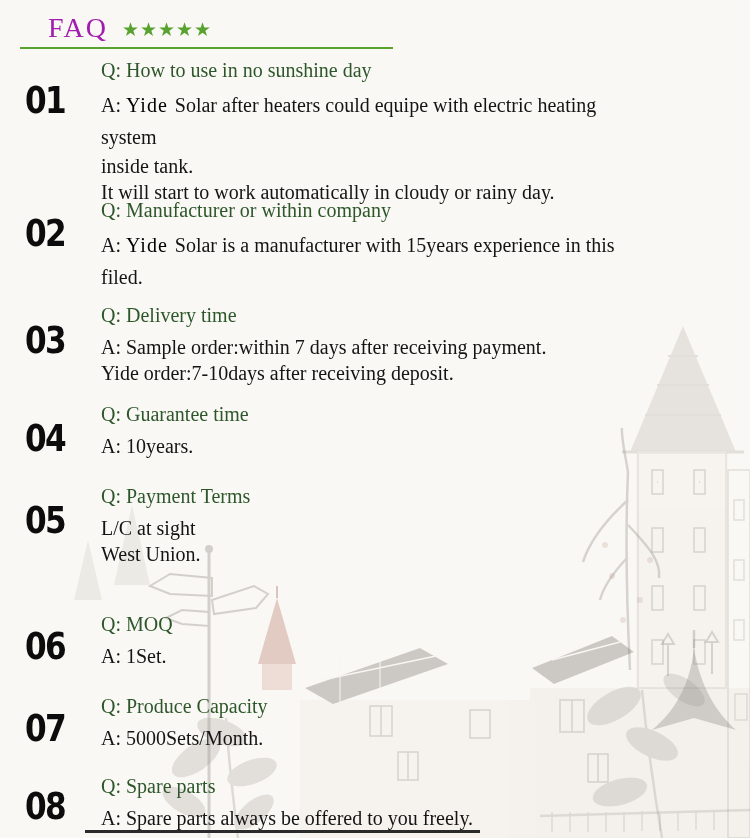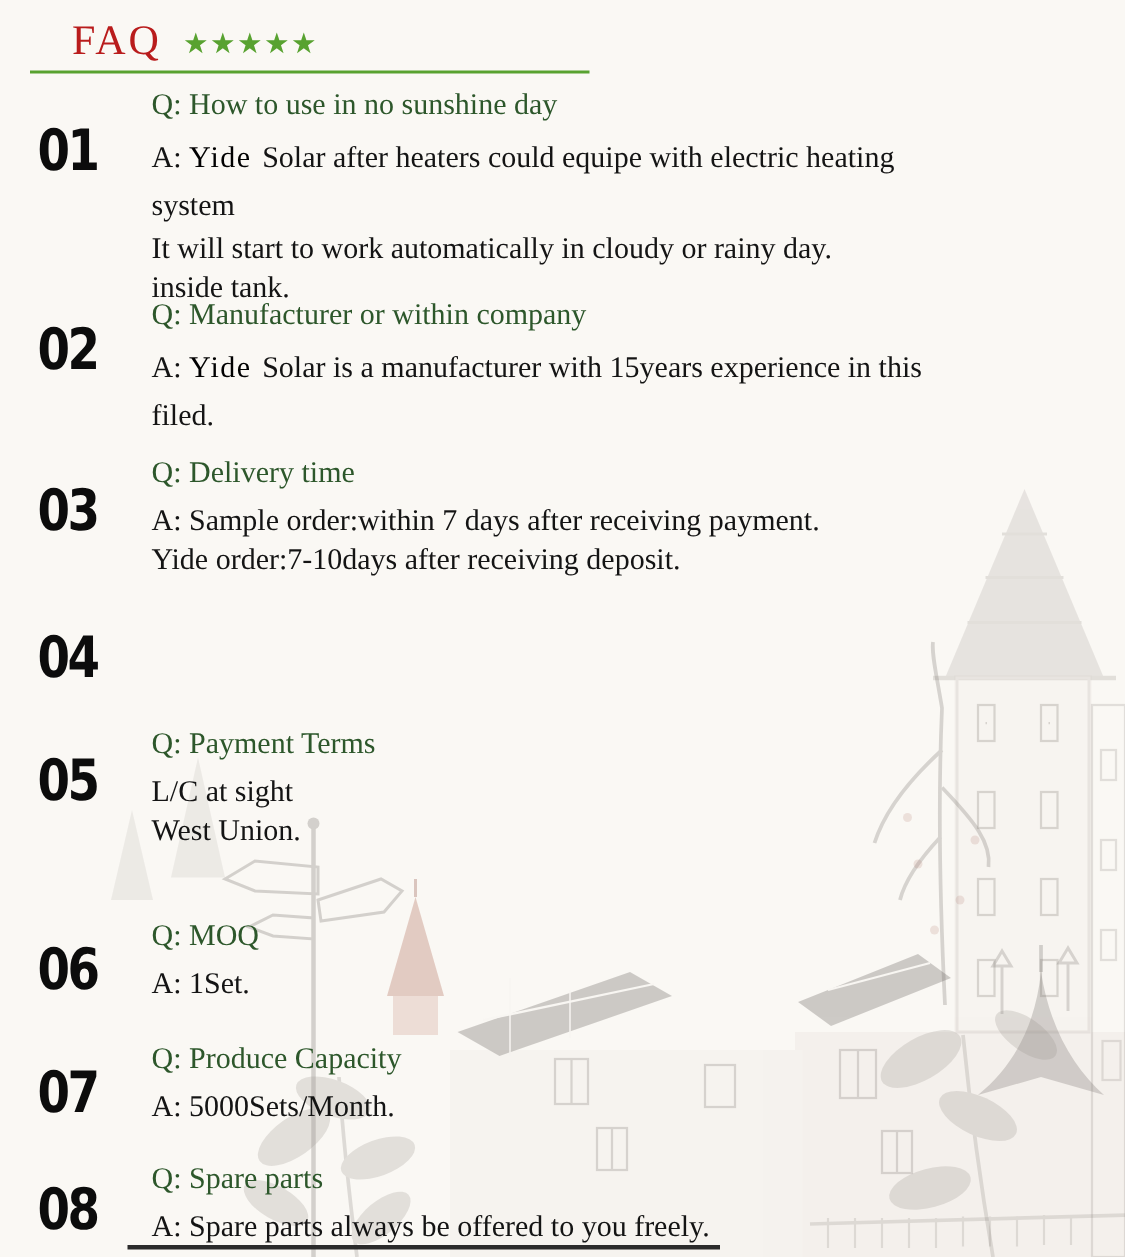--- a/index.html
+++ b/index.html
@@ -8,21 +8,21 @@
     width:750px;height:838px;
     background:#faf8f4;
     overflow:hidden;
     font-family:"Liberation Serif","DejaVu Serif",serif;
   }
   .watermark{position:absolute;left:0;top:0;pointer-events:none;}
 
   
   .hdr{position:absolute;left:48px;top:12px;white-space:nowrap;}
   .hdr .title{
-    font-size:28px;color:#b91c1c;letter-spacing:2px;font-weight:normal;
+    font-size:28px;color:#a21caf;letter-spacing:2px;font-weight:normal;
   }
   .hdr .stars{
     font-family:"DejaVu Sans",sans-serif;
     font-size:19px;color:#58a230;margin-left:14px;letter-spacing:1px;
     vertical-align:1px;
   }
   .title-underline{
     position:absolute;left:20px;top:47px;width:373px;height:2px;
     background:#58a230;
   }
@@ -194,22 +194,22 @@
   <div class="hdr">
     <span class="title">FAQ</span><span class="stars">★★★★★</span>
   </div>
   <div class="title-underline"></div>
 
   <div class="item" style="top:58px">
     <div class="num" style="top:25px">01</div>
     <div class="content">
       <div class="q">Q: How to use in no sunshine day</div>
       <div class="a a-brand-line"><span>A:</span><span class="brand">Yide</span><span>Solar after heaters could equipe with electric heating system</span></div>
+      <div class="a">inside tank.</div>
       <div class="a">It will start to work automatically in cloudy or rainy day.</div>
-      <div class="a">inside tank.</div>
     </div>
   </div>
 
   <div class="item" style="top:198px">
     <div class="num" style="top:18px">02</div>
     <div class="content">
       <div class="q">Q: Manufacturer or within company</div>
       <div class="a a-brand-line"><span>A:</span><span class="brand">Yide</span><span>Solar is a manufacturer with 15years experience in this filed.</span></div>
     </div>
   </div>
@@ -218,20 +218,24 @@
     <div class="num" style="top:20px">03</div>
     <div class="content">
       <div class="q">Q: Delivery time</div>
       <div class="a">A: Sample order:within 7 days after receiving payment.</div>
       <div class="a">Yide order:7-10days after receiving deposit.</div>
     </div>
   </div>
 
   <div class="item" style="top:402px">
     <div class="num" style="top:19px">04</div>
+    <div class="content">
+      <div class="q">Q: Guarantee time</div>
+      <div class="a">A: 10years.</div>
+    </div>
   </div>
 
   <div class="item" style="top:484px">
     <div class="num" style="top:19px">05</div>
     <div class="content">
       <div class="q">Q: Payment Terms</div>
       <div class="a">L/C at sight</div>
       <div class="a">West Union.</div>
     </div>
   </div>

